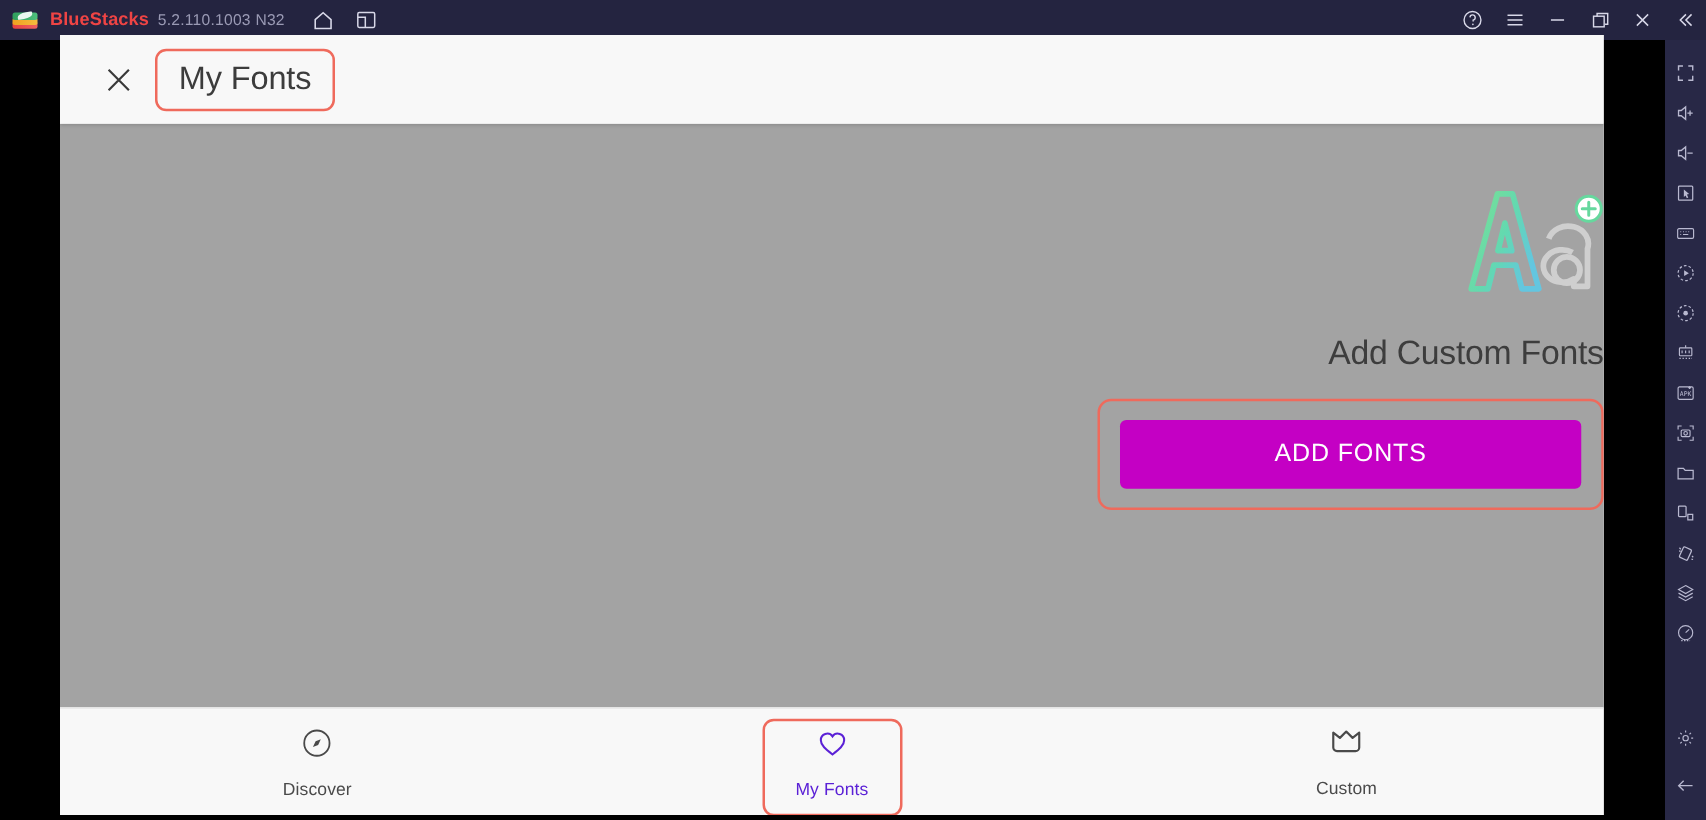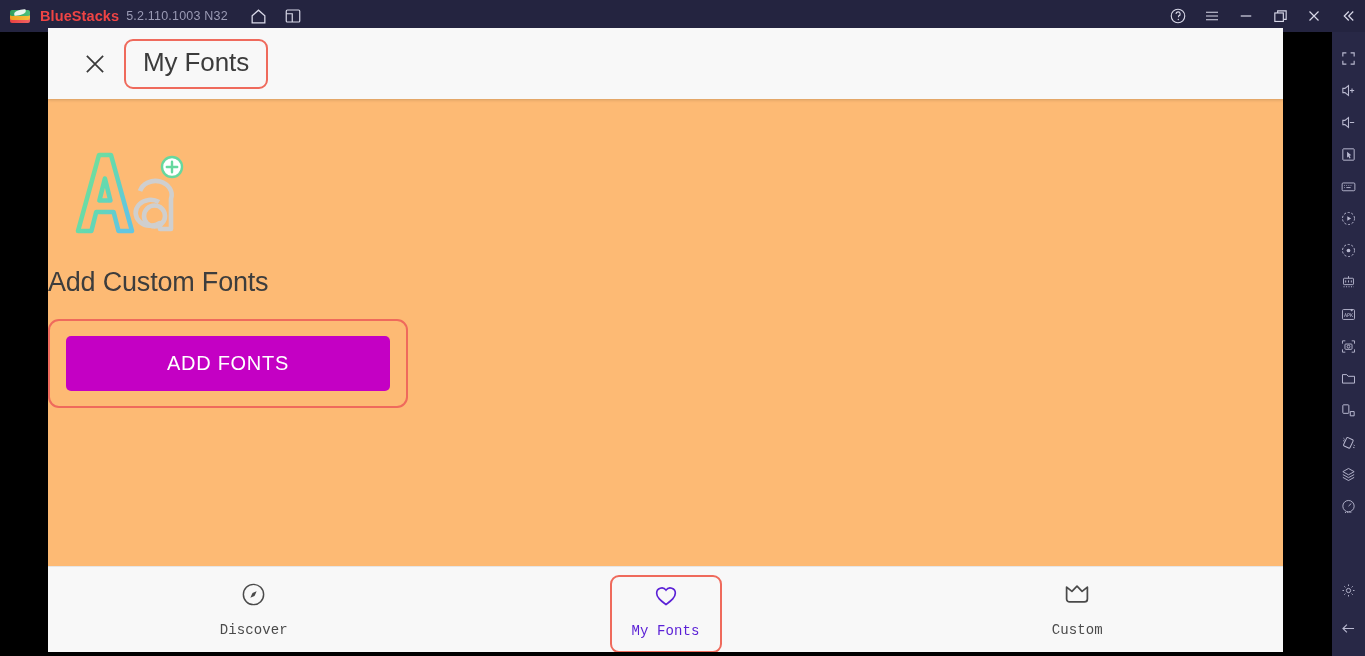--- a/index.html
+++ b/index.html
@@ -74,58 +74,58 @@
     margin-left: 9px;
     border: 2px solid #ef6a5c; border-radius: 9px;
     padding: 6px 17px 9px 17px;
     display: flex; align-items: center;
   }
   .title-text { font-size: 26px; color: #3c3c3c; letter-spacing: -.1px; }
 
   
   .app-body {
     position: absolute; left: 0; top: 71px; width: 100%; height: 467px;
-    background: #fdba74;
-    display: flex; flex-direction: column; align-items: flex-start;
+    background: #a3a3a3;
+    display: flex; flex-direction: column; align-items: flex-end;
   }
   .hero-icon { margin-top: 46px; width: 136px; height: 92px; position: relative; }
 
   .empty-title {
     margin-top: 30px; font-size: 27px; color: #3d3d3d; letter-spacing: -.2px;
   }
   .empty-sub {
     margin-top: 15px; font-size: 19px; color: #4c4c4c; line-height: 29px;
     text-align: center; width: 460px; letter-spacing: -.1px;
   }
   .cta-wrap {
     margin-top: 21px;
     border: 2px solid #ef6a5c; border-radius: 11px;
     padding: 15px 16px;
   }
   .cta-btn {
-    width: 324px; height: 55px; border: 0; border-radius: 5px;
+    width: 369px; height: 55px; border: 0; border-radius: 5px;
     background: #c400c4; color: #ffffff;
     font-family: "Liberation Sans", sans-serif;
     font-size: 20px; letter-spacing: .7px;
     display: flex; align-items: center; justify-content: center;
     cursor: pointer;
   }
 
   
   .bottom-nav {
     position: absolute; left: 0; bottom: 0; width: 100%; height: 86px;
     background: #f8f8f8; border-top: 1px solid #e6e6e6;
     display: flex; align-items: center;
   }
   .nav-item {
     flex: 1 1 0; height: 86px;
     display: flex; flex-direction: column; align-items: center; justify-content: center;
     gap: 10px; color: #4a4a4a; position: relative;
   }
-  .nav-item .nav-label { font-size: 14px; letter-spacing: .1px; font-family: Liberation Mono, monospace; }
+  .nav-item .nav-label { font-size: 14px; letter-spacing: .1px; }
   .nav-item.active { color: #5b21d6; }
   .nav-hl {
     position: absolute; left: 50%; top: 8px; transform: translateX(-50%);
     width: 112px; height: 78px;
     border: 2px solid #ef6a5c; border-radius: 9px; pointer-events: none;
   }
 </style>
 </head>
 <body>
 

